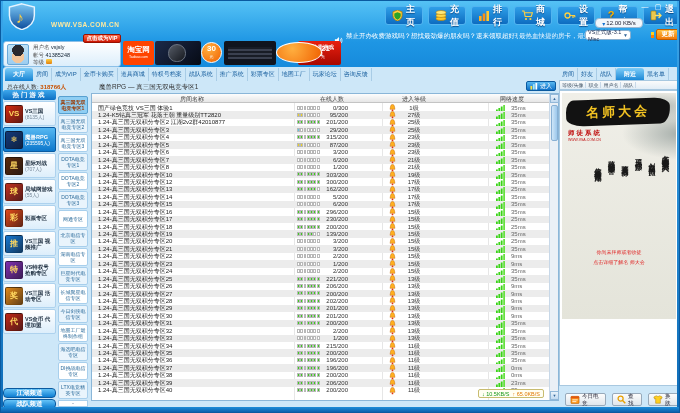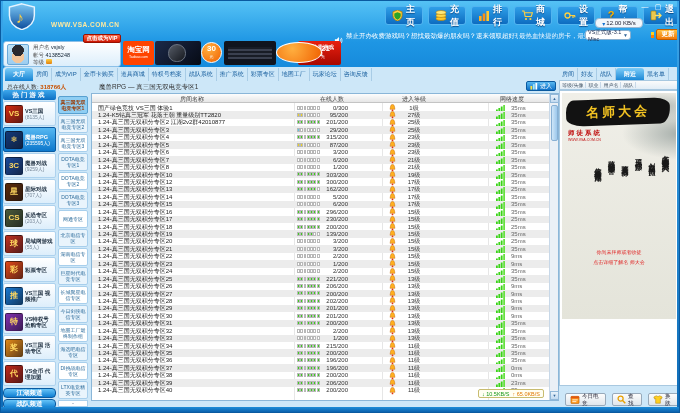--- a/index.html
+++ b/index.html
@@ -356,38 +356,24 @@
         </span>
       </div>
       <div class="gitem sel">
         <span class="gicon" style="background:linear-gradient(135deg,#123a7a,#101018 170%)">❄</span>
         <span class="gtxt">
           <b>魔兽RPG</b>
           <i>(235595人)</i>
         </span>
       </div>
       <div class="gitem">
-        <span class="gicon" style="background:linear-gradient(135deg,#1a4a9a,#101018 170%)">3C</span>
-        <span class="gtxt">
-          <b>魔兽对战</b>
-          <i>(9259人)</i>
-        </span>
-      </div>
-      <div class="gitem">
         <span class="gicon" style="background:linear-gradient(135deg,#5a2a0a,#101018 170%)">星</span>
         <span class="gtxt">
           <b>星际对战</b>
           <i>(707人)</i>
-        </span>
-      </div>
-      <div class="gitem">
-        <span class="gicon" style="background:linear-gradient(135deg,#4a5a3a,#101018 170%)">CS</span>
-        <span class="gtxt">
-          <b>反恐专区</b>
-          <i>(203人)</i>
         </span>
       </div>
       <div class="gitem">
         <span class="gicon" style="background:linear-gradient(135deg,#c03020,#101018 170%)">球</span>
         <span class="gtxt">
           <b>局域网游戏</b>
           <i>(55人)</i>
         </span>
       </div>
       <div class="gitem">

